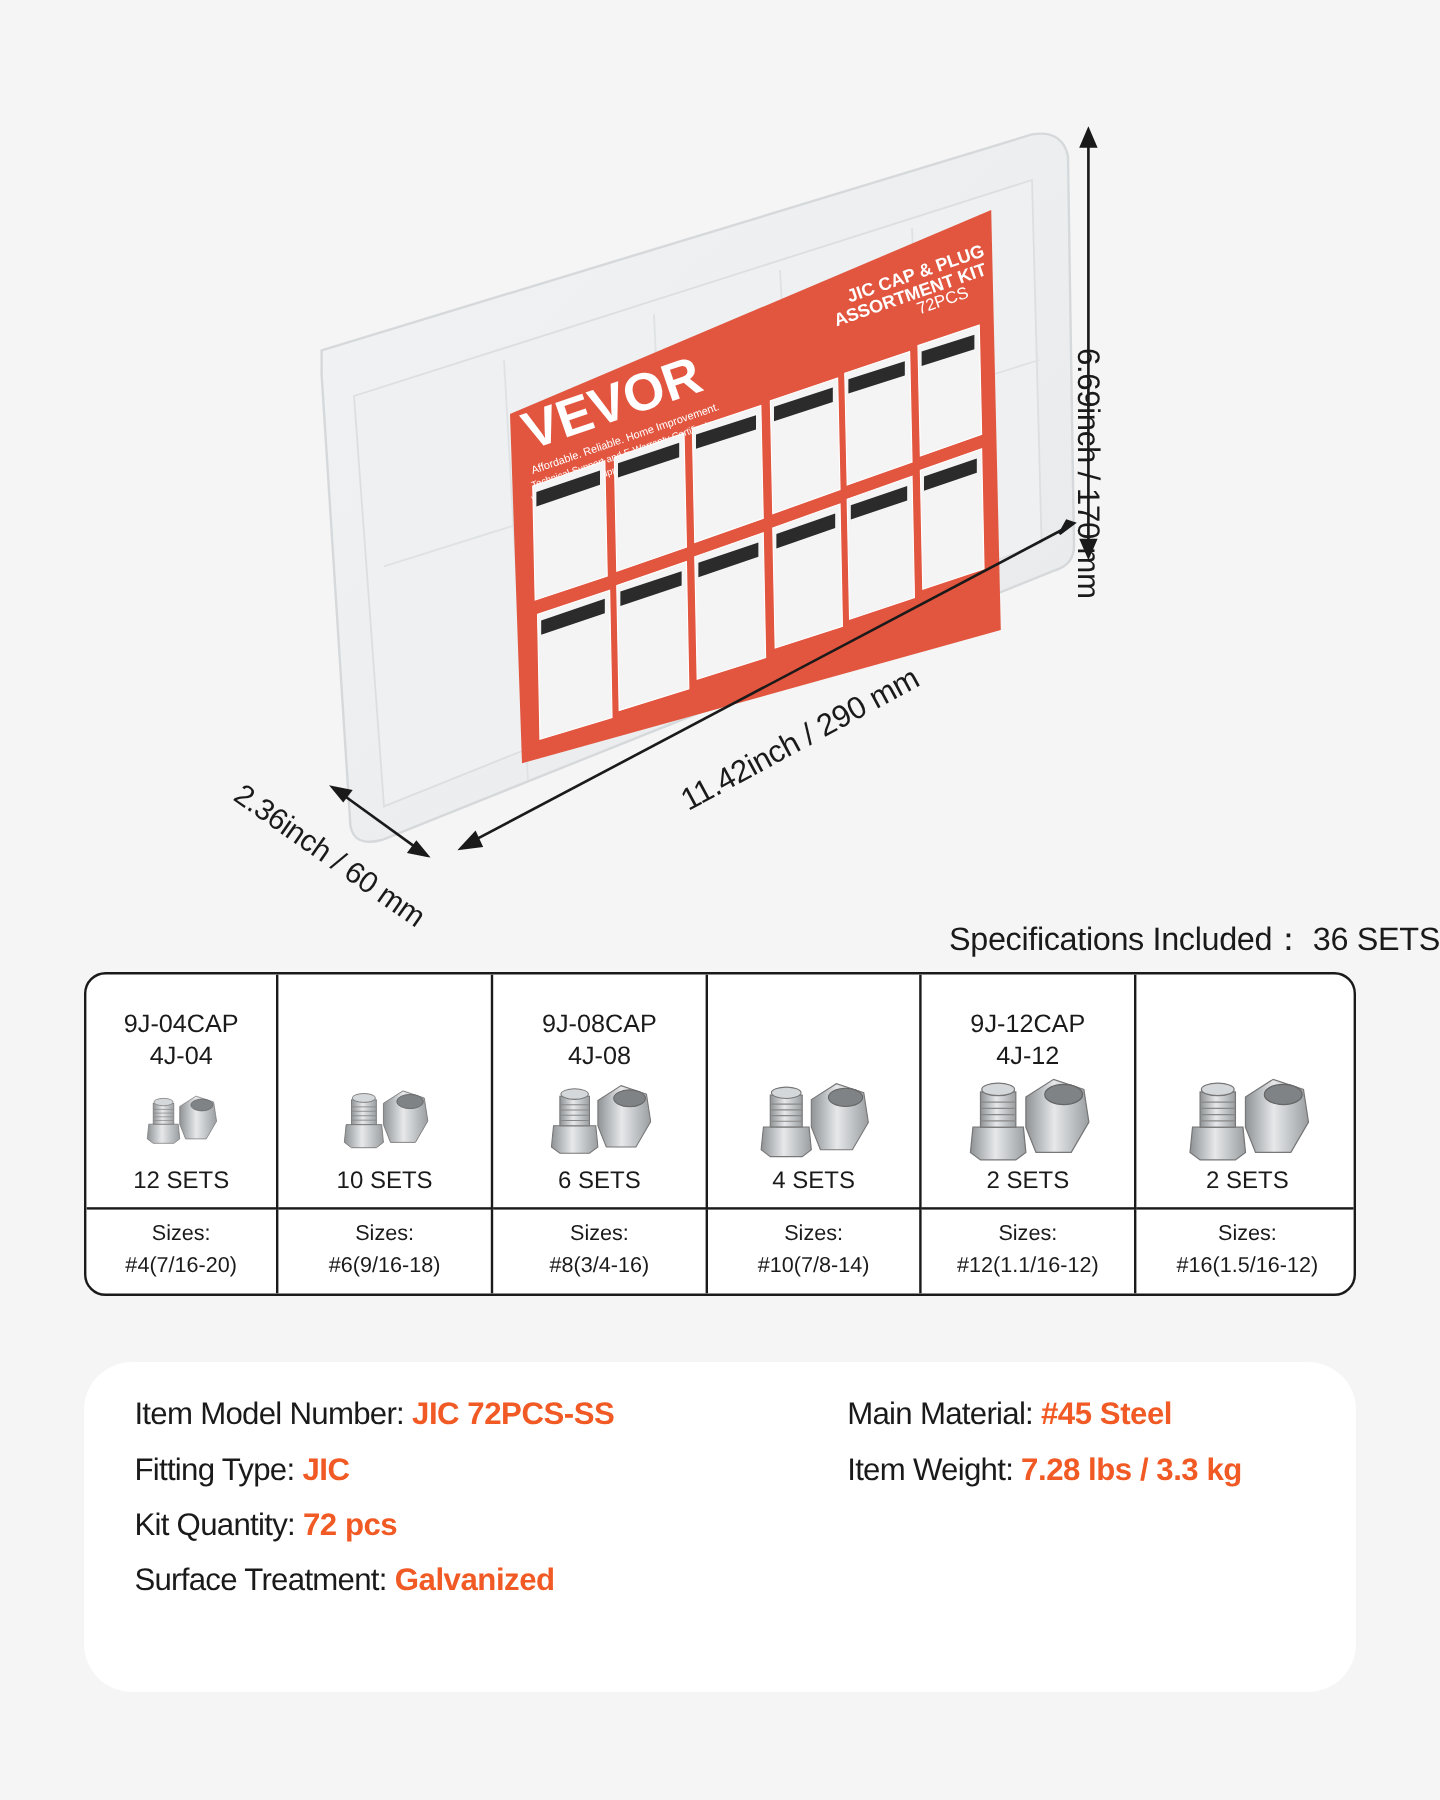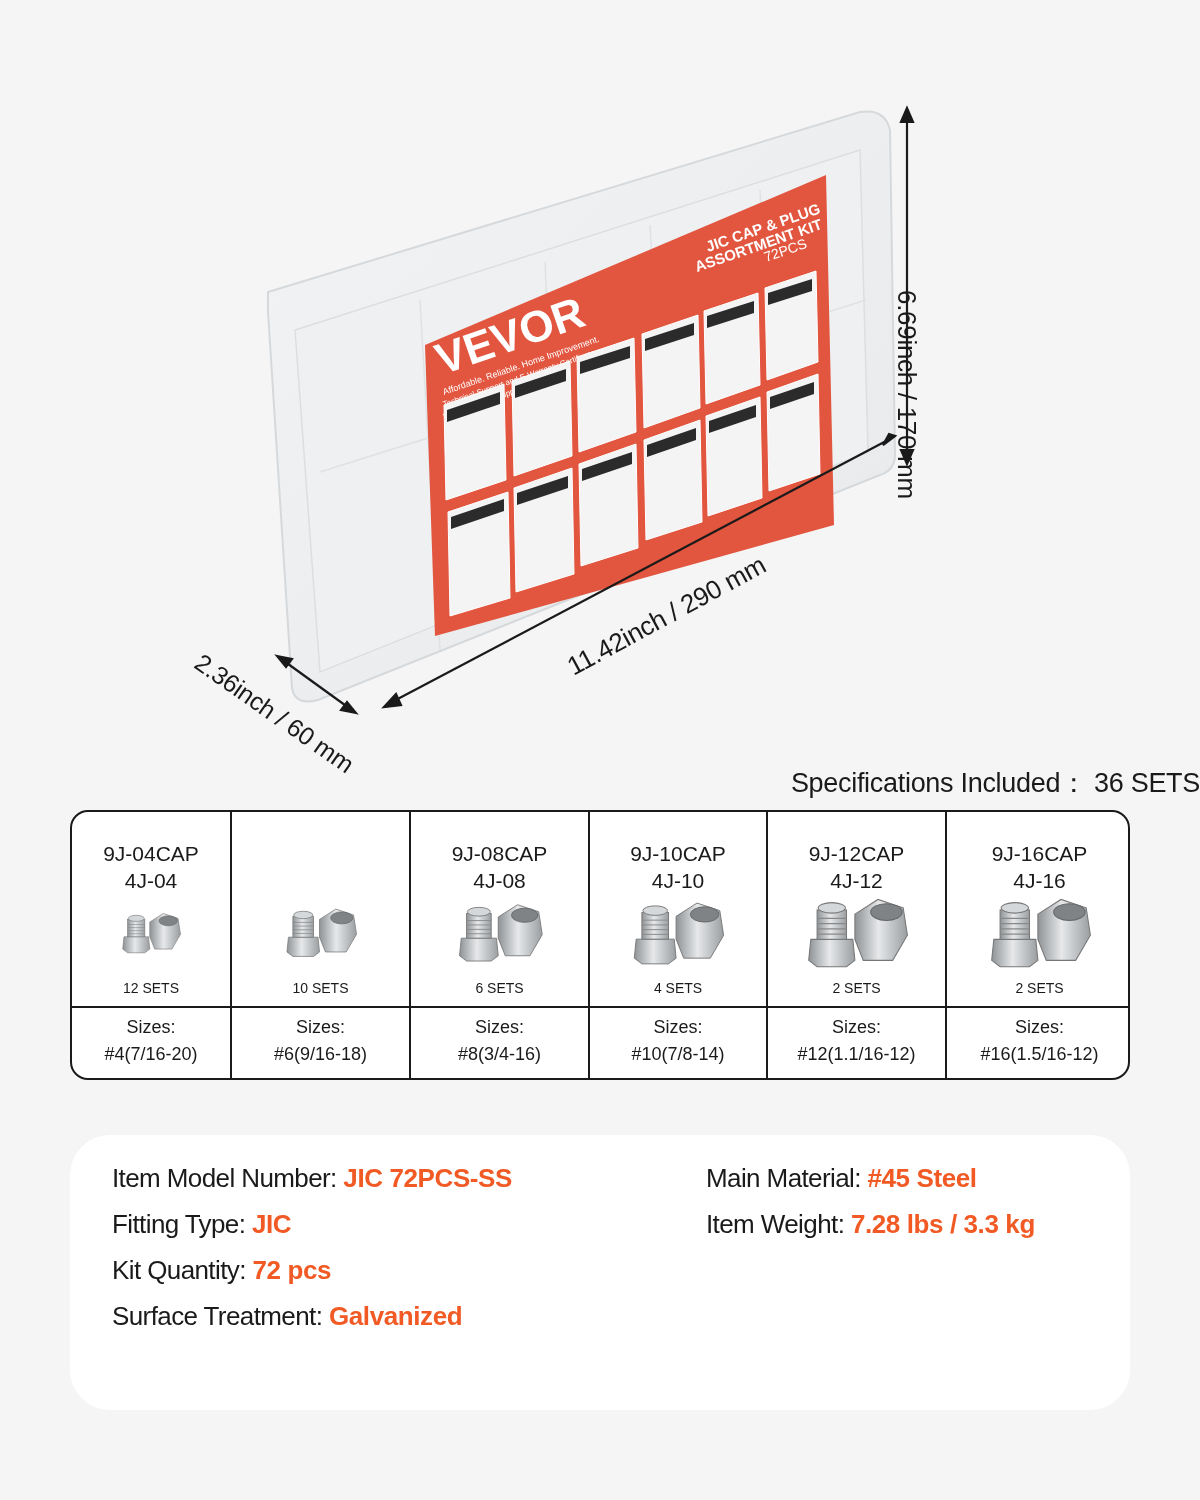--- a/index.html
+++ b/index.html
@@ -18,21 +18,21 @@
   .spec-title { position: absolute; left: 0; width: 1200px; top: 765px; text-align: right; font-size: 27px; letter-spacing: -0.3px; }
   .spec-table {
     position: absolute; left: 70px; top: 810px; width: 1060px; height: 270px;
     border: 2.5px solid #1a1a1a; border-radius: 18px; background: #fff; overflow: hidden;
     display: grid; grid-template-columns: 160px 179px 179px 178px 179px 185px; grid-template-rows: 196px 1fr;
   }
   .cell { border-right: 2px solid #1a1a1a; text-align: center; position: relative; }
   .cell:nth-child(6n) { border-right: none; }
   .cell.top { border-bottom: 2px solid #1a1a1a; }
   .model { font-size: 21px; line-height: 27px; padding-top: 28px; color: #1a1a1a; }
-  .sets { position: absolute; left: 0; right: 0; bottom: 10px; font-size: 14px; }
+  .sets { position: absolute; left: 0; right: 0; bottom: 10px; font-size: 20px; }
   .sizes { font-size: 18px; line-height: 27px; padding-top: 6px; }
 
   .fit { position: absolute; left: 50%; top: 82px; transform: translateX(-50%); }
 
   
   .info {
     position: absolute; left: 70px; top: 1135px; width: 1060px; height: 275px;
     background: #fff; border-radius: 40px;
   }
   .row { position: absolute; font-size: 26px; white-space: nowrap; letter-spacing: -0.6px; color: #1a1a1a; }
@@ -196,24 +196,20 @@
             <line x1="12" y1="32" x2="40" y2="32"></line>
             <line x1="12" y1="37" x2="40" y2="37"></line>
           </g>
           <ellipse cx="26" cy="12" rx="13" ry="5" fill="#d5d8da" stroke="#777" stroke-width="1"></ellipse>
           <path d="M48 18 L70 4 L94 12 L98 38 L84 62 L56 62 L48 42 Z" fill="url(#mg)" stroke="#777" stroke-width="1"></path>
           <ellipse cx="78" cy="16" rx="15" ry="8" fill="#7f8386" stroke="#666" stroke-width="1"></ellipse>
         </svg></div>
     <div class="sets">6 SETS</div>
   </div>
   <div class="cell top">
-    <div class="model">
-        <div>9J-10CAP</div>
-        <div>4J-10</div>
-      </div>
     <div class="fit" style="top: 86.5px;"><svg width="95" height="67" viewBox="0 0 100 70">
           <defs>
             <linearGradient id="mg" x1="0" y1="0" x2="1" y2="0">
               <stop offset="0" stop-color="#8f9396"></stop>
               <stop offset=".45" stop-color="#e6e8ea"></stop>
               <stop offset="1" stop-color="#9a9ea1"></stop>
             </linearGradient>
           </defs>
           <path d="M6 42 L46 42 L48 62 L40 68 L12 68 L4 62 Z" fill="url(#mg)" stroke="#777" stroke-width="1"></path>
           <rect x="12" y="14" width="28" height="28" fill="url(#mg)" stroke="#777" stroke-width="1"></rect>
@@ -250,24 +246,20 @@
             <line x1="12" y1="32" x2="40" y2="32"></line>
             <line x1="12" y1="37" x2="40" y2="37"></line>
           </g>
           <ellipse cx="26" cy="12" rx="13" ry="5" fill="#d5d8da" stroke="#777" stroke-width="1"></ellipse>
           <path d="M48 18 L70 4 L94 12 L98 38 L84 62 L56 62 L48 42 Z" fill="url(#mg)" stroke="#777" stroke-width="1"></path>
           <ellipse cx="78" cy="16" rx="15" ry="8" fill="#7f8386" stroke="#666" stroke-width="1"></ellipse>
         </svg></div>
     <div class="sets">2 SETS</div>
   </div>
   <div class="cell top">
-    <div class="model">
-        <div>9J-16CAP</div>
-        <div>4J-16</div>
-      </div>
     <div class="fit" style="top: 83px;"><svg width="105" height="74" viewBox="0 0 100 70">
           <defs>
             <linearGradient id="mg" x1="0" y1="0" x2="1" y2="0">
               <stop offset="0" stop-color="#8f9396"></stop>
               <stop offset=".45" stop-color="#e6e8ea"></stop>
               <stop offset="1" stop-color="#9a9ea1"></stop>
             </linearGradient>
           </defs>
           <path d="M6 42 L46 42 L48 62 L40 68 L12 68 L4 62 Z" fill="url(#mg)" stroke="#777" stroke-width="1"></path>
           <rect x="12" y="14" width="28" height="28" fill="url(#mg)" stroke="#777" stroke-width="1"></rect>

